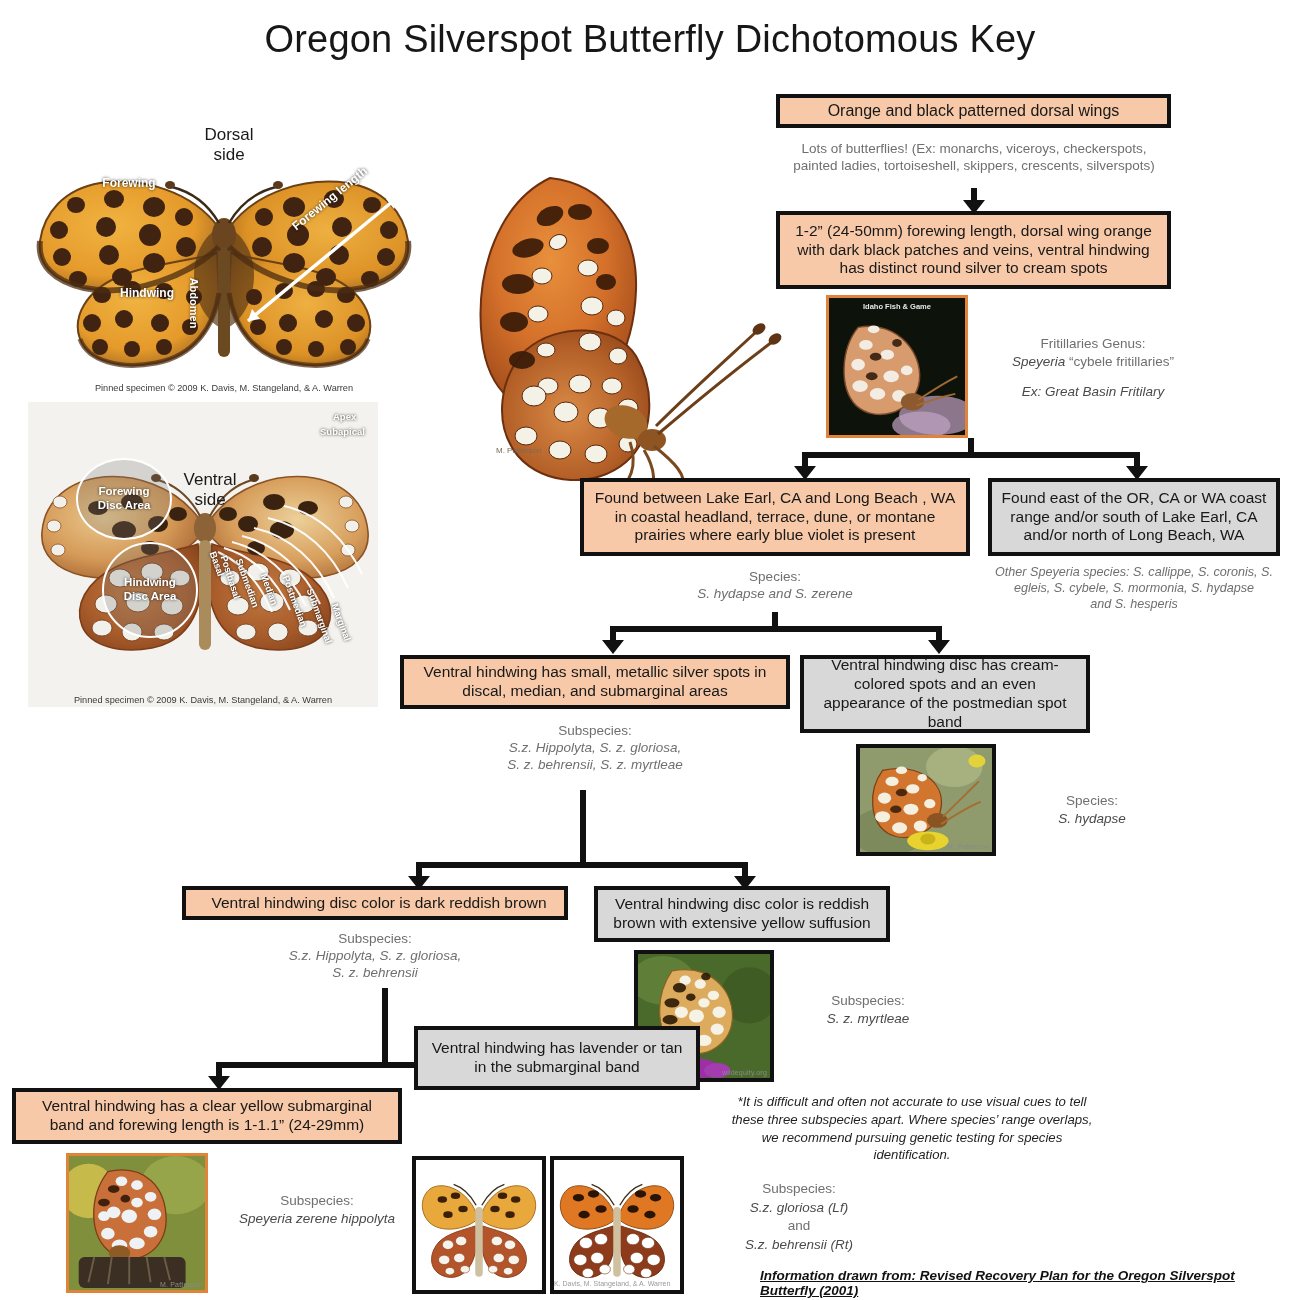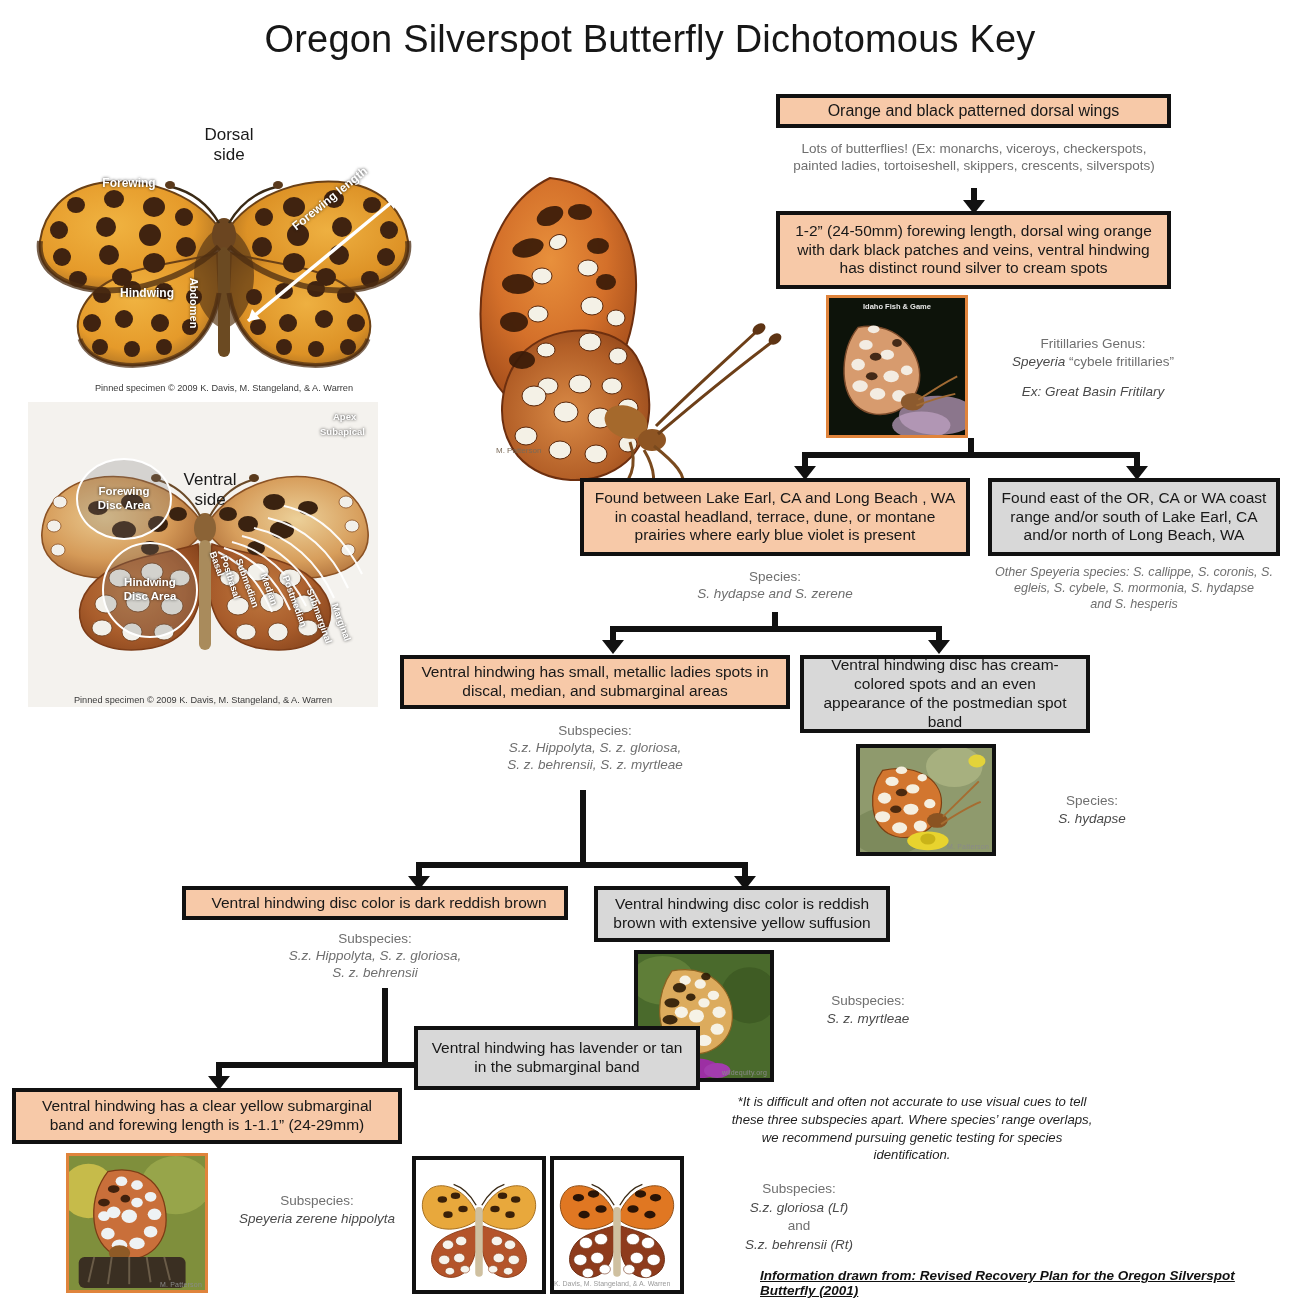--- a/index.html
+++ b/index.html
@@ -461,21 +461,21 @@
     <span class="it">and S. hesperis</span>
   </div>
 
   <div class="ln" style="left:772px;top:612px;width:6px;height:20px;"></div>
   <div class="ln" style="left:610px;top:626px;width:332px;height:6px;"></div>
   <div class="ln" style="left:610px;top:626px;width:6px;height:18px;"></div>
   <div class="ln" style="left:936px;top:626px;width:6px;height:18px;"></div>
   <div class="arrowdn" style="left:602px;top:640px;"></div>
   <div class="arrowdn" style="left:928px;top:640px;"></div>
 
-  <div class="kbox peach" style="left:400px;top:655px;width:390px;height:54px;">Ventral hindwing has small, metallic ladies spots in discal, median, and submarginal areas</div>
+  <div class="kbox peach" style="left:400px;top:655px;width:390px;height:54px;">Ventral hindwing has small, metallic silver spots in discal, median, and submarginal areas</div>
   <div class="cap" style="left:430px;top:722px;width:330px;">
     <span>Subspecies:</span><br>
     <span class="it">S.z. Hippolyta, S. z. gloriosa,</span><br>
     <span class="it">S. z. behrensii, S. z. myrtleae</span>
   </div>
 
   <div class="kbox grey" style="left:800px;top:655px;width:290px;height:78px;">Ventral hindwing disc has cream-colored spots and an even appearance of the postmedian spot band</div>
 
   <div class="photo black" style="left:856px;top:744px;width:140px;height:112px;">
     <svg viewBox="0 0 140 112" preserveAspectRatio="none" style="position:absolute;left:0;top:0;width:100%;height:100%;">

